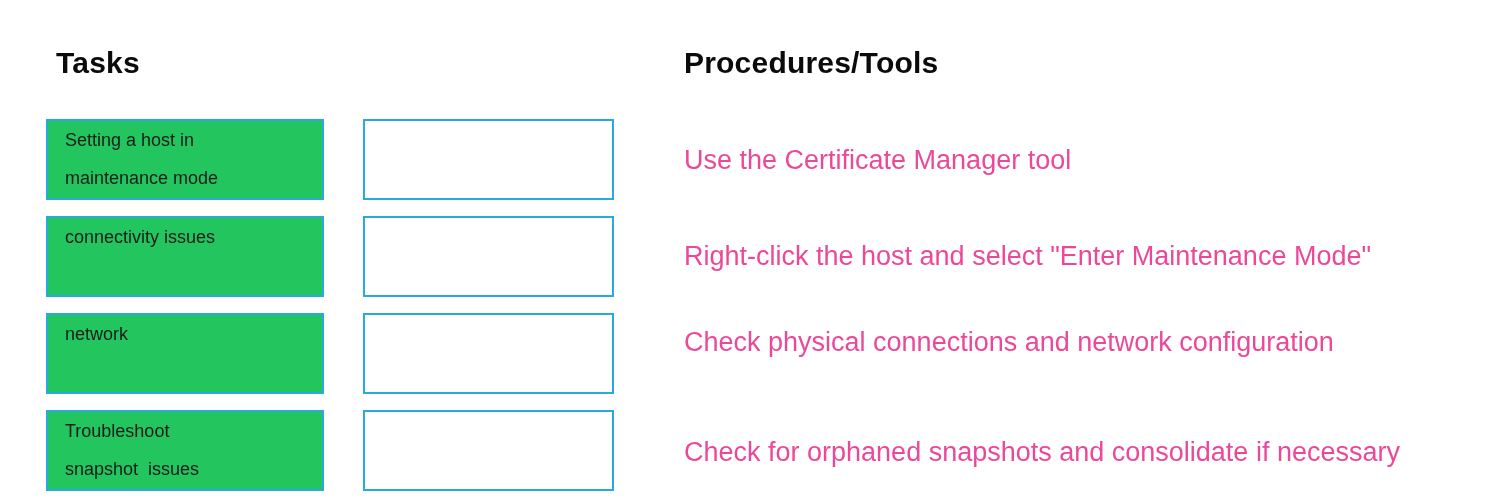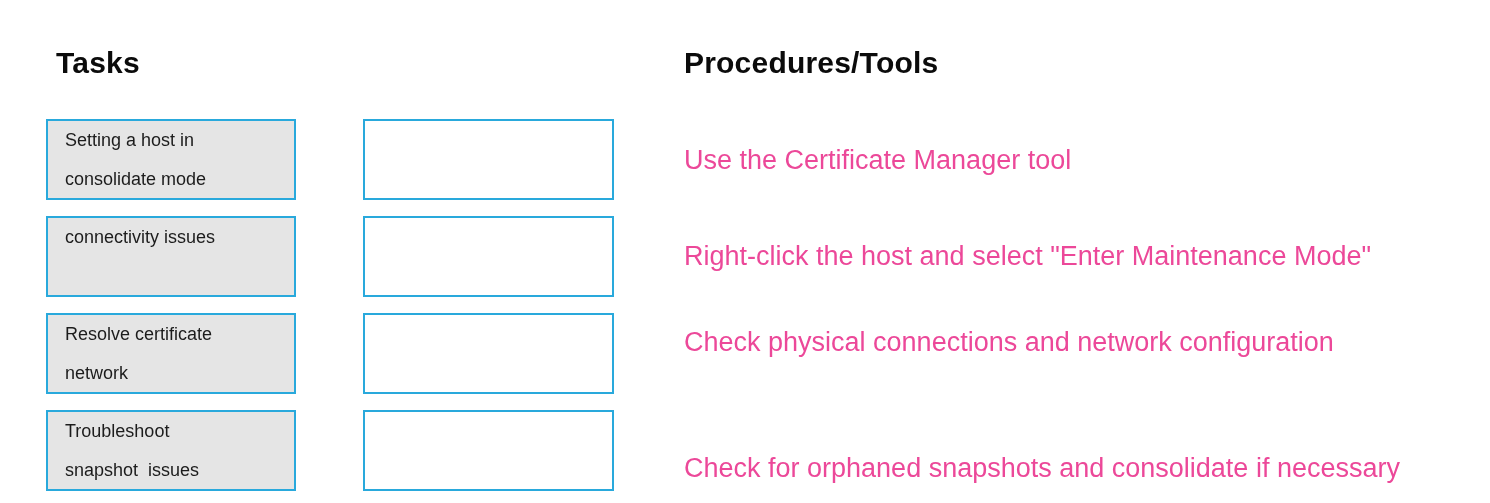--- a/index.html
+++ b/index.html
@@ -19,27 +19,27 @@
     font-weight:700;
     color:#0b0b0b;
     letter-spacing:0.2px;
   }
   .heading--tasks { left:40px; }
   .heading--procs { left:668px; }
 
   .task-box {
     position:absolute;
     left:30px;
-    width:250px;
+    width:278px;
     height:81px;
     border:2px solid #29a9dc;
-    background:#e5e5e5;
+    background:#22c55e;
     display:flex;
     flex-direction:column;
-    justify-content:space-between;
+    justify-content:flex-start;
     padding-left:13px;
     padding-right:6px;
   }
   .task-line {
     font-size:18px;
     line-height:30px;
     color:#1c1c1c;
     white-space:pre-wrap;
   }
   .drop-box {
@@ -60,40 +60,39 @@
     cursor:grab;
   }
   
   .task-box.r0, .drop-box.r0 { top:103px; }
   .task-box.r1, .drop-box.r1 { top:200px; }
   .task-box.r2, .drop-box.r2 { top:297px; }
   .task-box.r3, .drop-box.r3 { top:394px; }
   .procedure.r0 { top:128px; }
   .procedure.r1 { top:224px; }
   .procedure.r2 { top:310px; }
-  .procedure.r3 { top:436px; }
+  .procedure.r3 { top:420px; }
 </style>
 </head>
 <body>
 
 <div class="stage">
 
   <div class="heading heading--tasks">Tasks</div>
 
   <div class="heading heading--procs">Procedures/Tools</div>
 
   <div class="task-box r0">
     <div class="task-line">Setting a host in</div>
-    <div class="task-line">consolidate mode</div>
+    <div class="task-line">maintenance mode</div>
   </div>
   <div class="task-box r1">
     <div class="task-line">connectivity issues</div>
   </div>
   <div class="task-box r2">
-    <div class="task-line">Resolve certificate</div>
     <div class="task-line">network</div>
   </div>
   <div class="task-box r3">
     <div class="task-line">Troubleshoot</div>
     <div class="task-line">snapshot  issues</div>
   </div>
 
   <div class="drop-box r0"></div>
   <div class="drop-box r1"></div>
   <div class="drop-box r2"></div>

